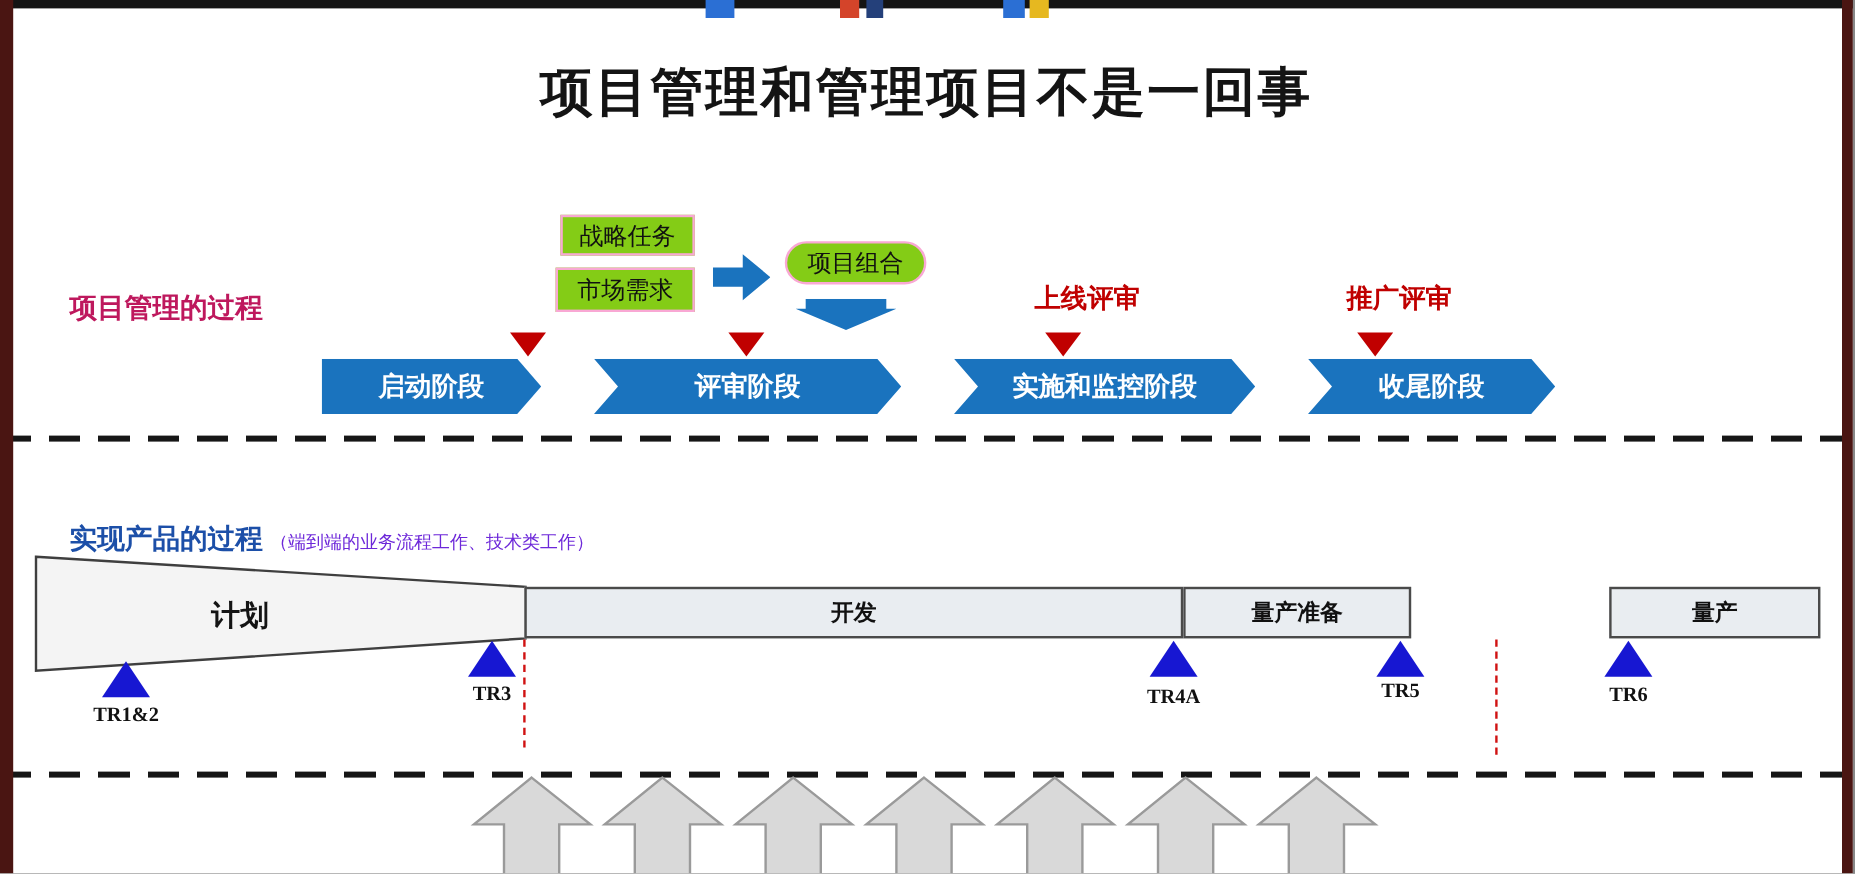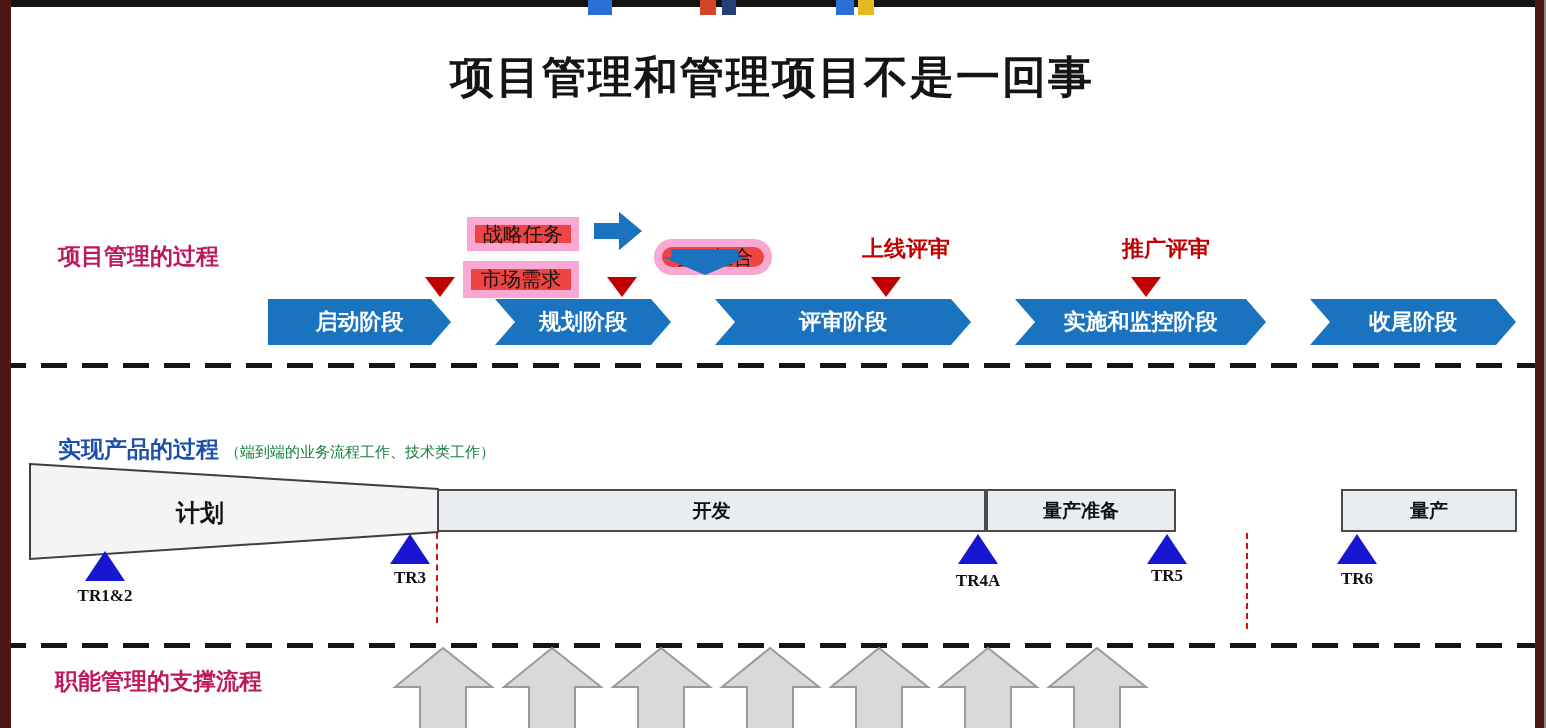--- a/index.html
+++ b/index.html
@@ -13,27 +13,27 @@
   .edge{position:absolute;top:0;width:11px;height:728px;background:#4a1512;z-index:50;}
   .edge.left{left:0;}
   .edge.right{left:1535px;}
 
   .title{
     position:absolute;left:0;top:48px;width:100%;margin:0;text-align:center;
     font-size:44px;font-weight:800;letter-spacing:2px;color:#141414;
   }
 
   .sec-label{position:absolute;font-size:23px;font-weight:800;color:#be185d;white-space:nowrap;}
-  .sec-note{font-size:15px;font-weight:400;color:#15803d;margin-left:6px;}
+  .sec-note{font-size:15px;font-weight:400;color:#6d28d9;margin-left:6px;}
   .sec2-head{position:absolute;display:flex;align-items:baseline;white-space:nowrap;}
   .sec-label-inline{font-size:23px;font-weight:800;color:#1c4fa8;margin-top:38px;}
 
   .box{
-    position:absolute;background:#ef4444;border:8px solid #f9a8d4;box-sizing:border-box;
-    display:flex;align-items:center;justify-content:center;font-size:20px;color:#111;margin-top:38px;
+    position:absolute;background:#84cc16;border:2px solid #f9a8d4;box-sizing:border-box;
+    display:flex;align-items:center;justify-content:center;font-size:20px;color:#111;
   }
 
   .blue-right-arrow{
     position:absolute;width:48px;height:40px;background:#1a73be;
     clip-path:polygon(0 30%,52% 30%,52% 2%,100% 50%,52% 98%,52% 70%,0 70%);
   }
   .blue-down-arrow{
     position:absolute;width:84px;height:26px;background:#1a73be;
     clip-path:polygon(10% 0,90% 0,90% 32%,100% 32%,50% 100%,0 32%,10% 32%);
   }
@@ -104,21 +104,20 @@
   <div class="red-text" style="left:862px;top:234px;">上线评审</div>
   <div class="red-text" style="left:1122px;top:234px;">推广评审</div>
 
   <div class="red-tri" style="left:425px;top:277px;"></div>
   <div class="red-tri" style="left:607px;top:277px;"></div>
   <div class="red-tri" style="left:871px;top:277px;"></div>
   <div class="red-tri" style="left:1131px;top:277px;"></div>
 
   <div class="chevron-bar" style="left:268px;top:299px;gap:44px;">
     <div class="chevron first" style="width:183px;">启动阶段</div>
-    <div class="chevron" style="width:176px;">规划阶段</div>
     <div class="chevron" style="width:256px;">评审阶段</div>
     <div class="chevron" style="width:251px;">实施和监控阶段</div>
     <div class="chevron" style="width:206px;">收尾阶段</div>
   </div>
 
   <div class="dashed-h" style="top:363px;"></div>
 
   <div class="sec2-head" style="left:58px;top:396px;">
     <span class="sec-label-inline">实现产品的过程</span>
     <span class="sec-note">（端到端的业务流程工作、技术类工作）</span>
@@ -143,21 +142,20 @@
   <div class="tr-tri" style="left:1337px;top:534px;"></div>
 
   <div class="tr-label" style="left:65px;top:586px;">TR1&amp;2</div>
   <div class="tr-label" style="left:370px;top:568px;">TR3</div>
   <div class="tr-label" style="left:938px;top:571px;">TR4A</div>
   <div class="tr-label" style="left:1127px;top:566px;">TR5</div>
   <div class="tr-label" style="left:1317px;top:569px;">TR6</div>
 
   <div class="dashed-h" style="top:643px;"></div>
 
-  <div class="sec-label" style="left:55px;top:666px;">职能管理的支撑流程</div>
 
   <svg class="support-svg" width="1546" height="83" viewBox="0 0 1546 83">
     <polygon points="443,3 492,42 466,42 466,85 420,85 420,42 395,42" fill="#d9d9d9" stroke="#9a9a9a" stroke-width="2"></polygon>
     <polygon points="552,3 601,42 575,42 575,85 529,85 529,42 504,42" fill="#d9d9d9" stroke="#9a9a9a" stroke-width="2"></polygon>
     <polygon points="661,3 710,42 684,42 684,85 638,85 638,42 613,42" fill="#d9d9d9" stroke="#9a9a9a" stroke-width="2"></polygon>
     <polygon points="770,3 819,42 793,42 793,85 747,85 747,42 722,42" fill="#d9d9d9" stroke="#9a9a9a" stroke-width="2"></polygon>
     <polygon points="879,3 928,42 902,42 902,85 856,85 856,42 831,42" fill="#d9d9d9" stroke="#9a9a9a" stroke-width="2"></polygon>
     <polygon points="988,3 1037,42 1011,42 1011,85 965,85 965,42 940,42" fill="#d9d9d9" stroke="#9a9a9a" stroke-width="2"></polygon>
     <polygon points="1097,3 1146,42 1120,42 1120,85 1074,85 1074,42 1049,42" fill="#d9d9d9" stroke="#9a9a9a" stroke-width="2"></polygon>
   </svg>

